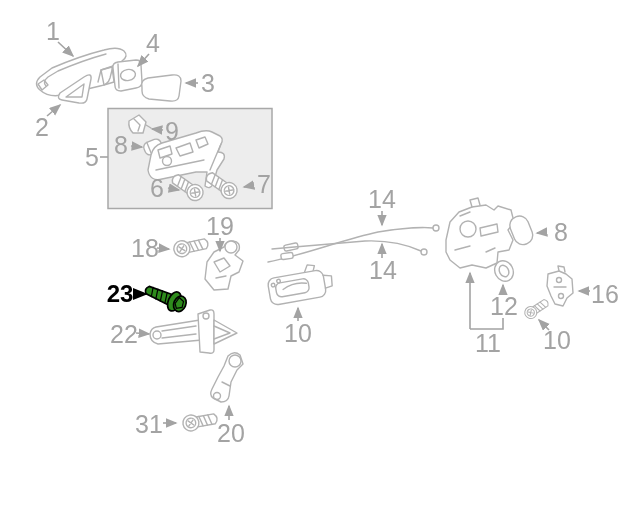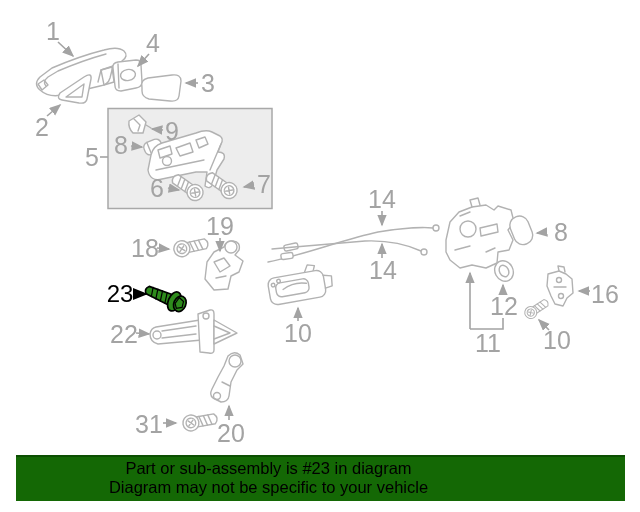--- a/index.html
+++ b/index.html
@@ -15,21 +15,21 @@
   svg.art{position:absolute;left:0;top:0;}
   .ln{fill:none;stroke:var(--line-gray);stroke-width:1.4;stroke-linecap:round;stroke-linejoin:round;}
   .fw{fill:#ffffff;stroke:var(--line-gray);stroke-width:1.4;stroke-linejoin:round;}
   .grp{fill:var(--box-fill);stroke:var(--box-border);stroke-width:1.5;}
   .ar{fill:none;stroke:var(--arrow-gray);stroke-width:1.6;}
   .arb{fill:none;stroke:var(--arrow-black);stroke-width:2;}
   .gshape{fill:var(--highlight-green);stroke:var(--highlight-outline);stroke-width:1.7;stroke-linejoin:round;}
   .gline{fill:none;stroke:var(--highlight-outline);stroke-width:1.2;stroke-linecap:round;}
   .callout{position:absolute;transform:translate(-50%,-50%);font-size:25px;line-height:1;
            color:var(--label-gray);white-space:nowrap;}
-  .callout.hl{color:#000;font-weight:400;font-size:24px;}
+  .callout.hl{color:#000;font-weight:700;font-size:24px;}
   .banner{position:absolute;left:16px;top:455px;width:609px;height:46px;box-sizing:border-box;
           background:var(--banner-green);border-top:2px solid var(--banner-border);}
   .banner-text{position:absolute;left:0;top:2px;width:505px;text-align:center;
                font-size:16.5px;line-height:19px;color:var(--banner-text);}
 </style>
 </head>
 <body>
 
 <div class="stage">
 
@@ -219,20 +219,14 @@
   <div class="callout" style="left:382px;top:199px">14</div>
   <div class="callout" style="left:605px;top:294px">16</div>
   <div class="callout" style="left:557px;top:340px">10</div>
   <div class="callout" style="left:220px;top:226px">19</div>
   <div class="callout" style="left:145px;top:248px">18</div>
   <div class="callout" style="left:231px;top:433px">20</div>
   <div class="callout" style="left:149px;top:424px">31</div>
   <div class="callout" style="left:124px;top:334px">22</div>
   <div class="callout hl" style="left:120px;top:294px">23</div>
 
-  <div class="banner">
-    <div class="banner-text">
-      <div>Part or sub-assembly is #23 in diagram</div>
-      <div>Diagram may not be specific to your vehicle</div>
-    </div>
-  </div>
 
 </div>
 
 </body></html>

